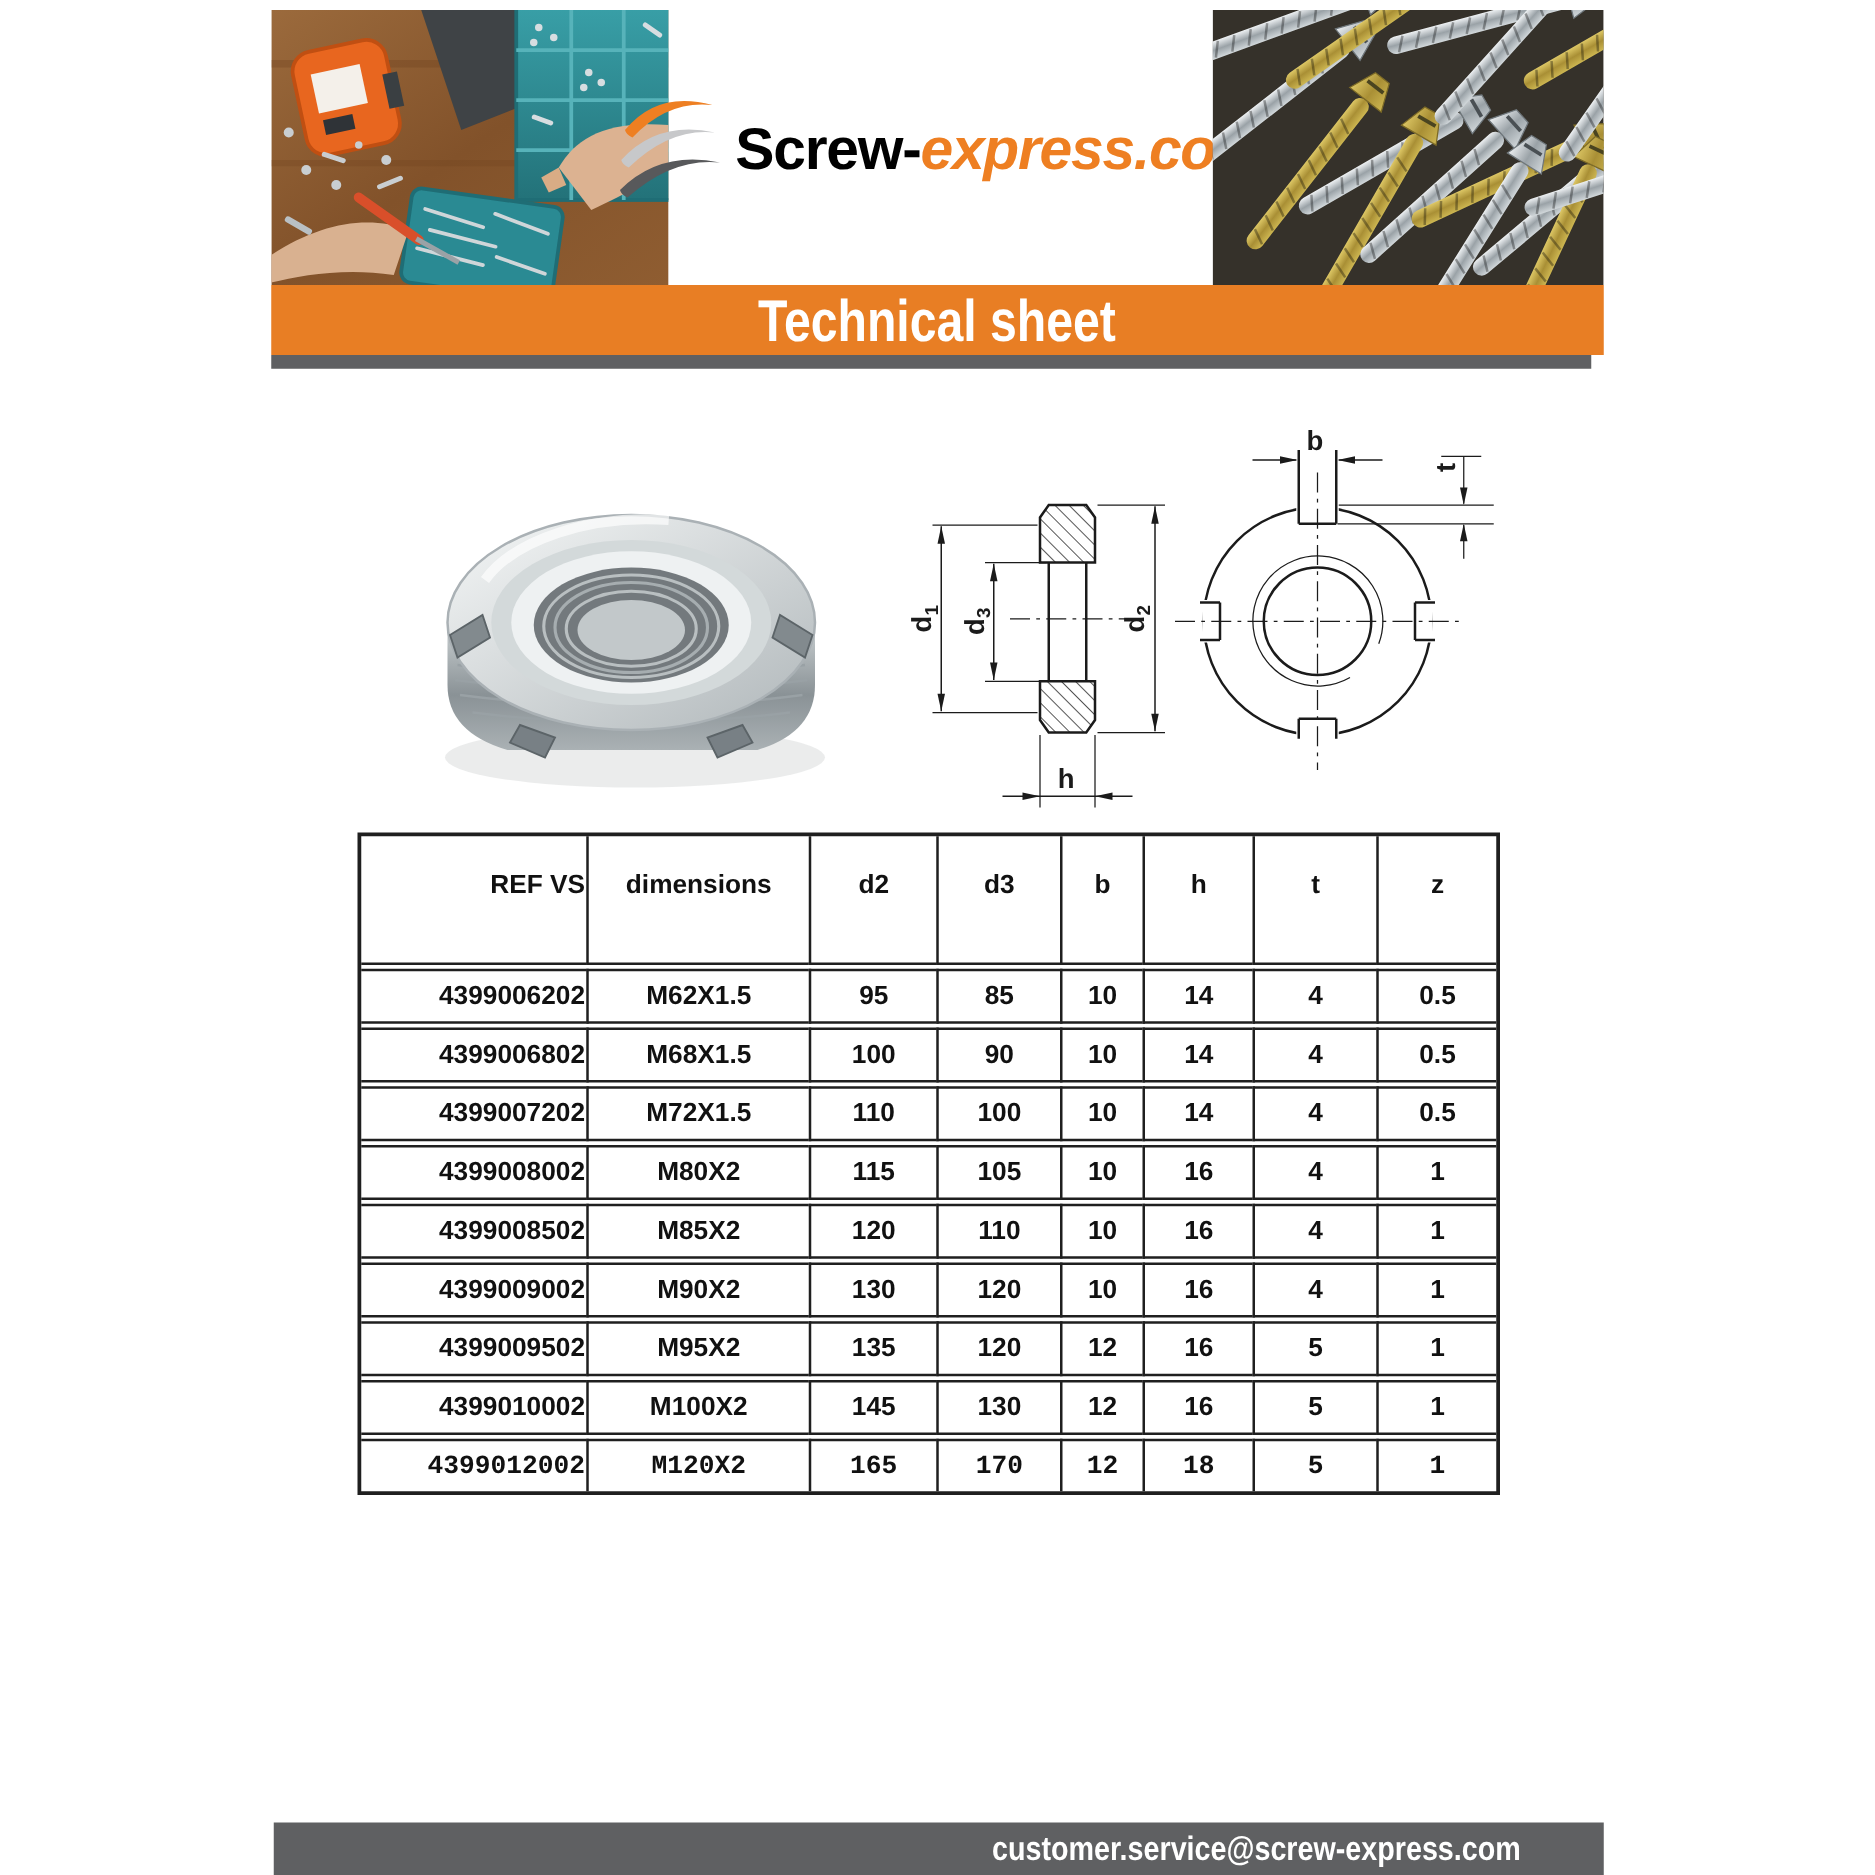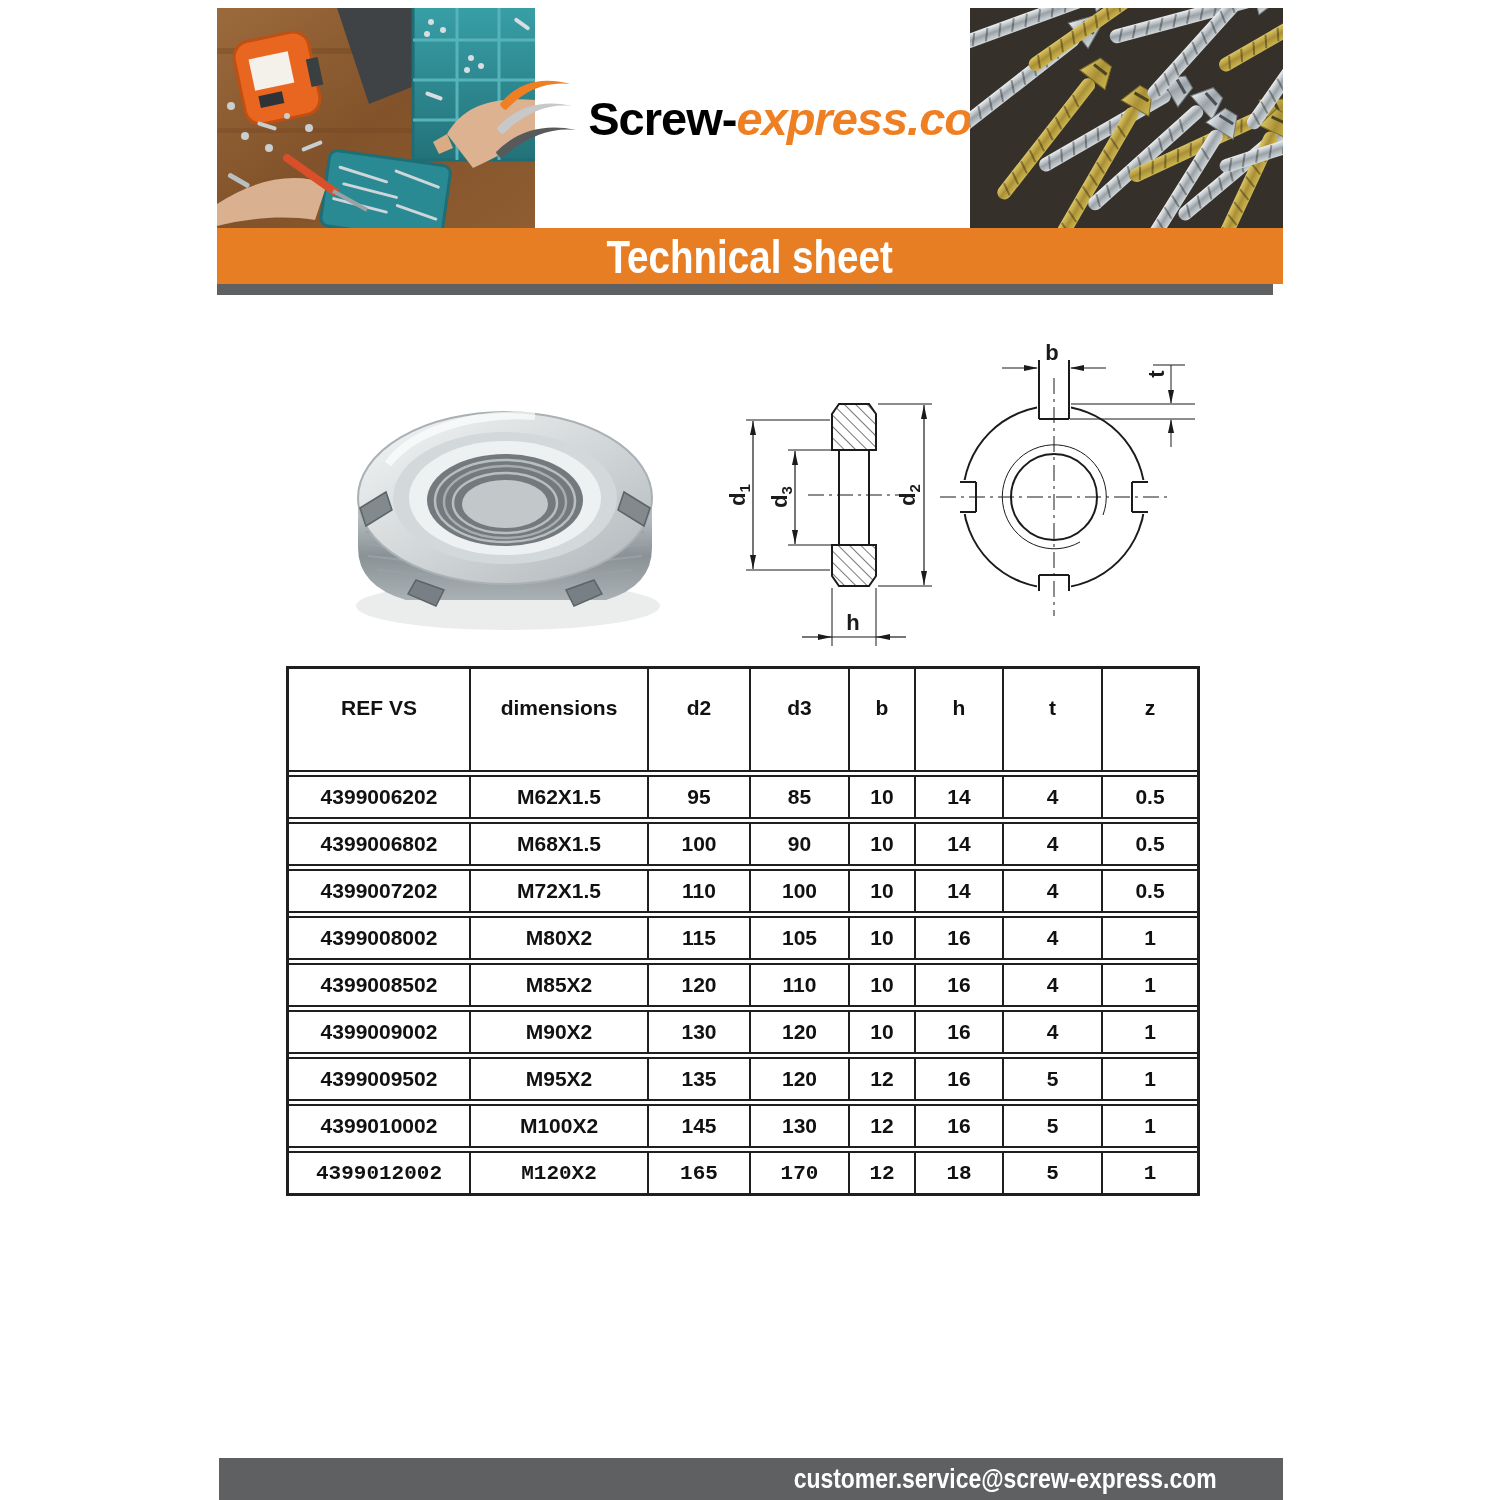--- a/index.html
+++ b/index.html
@@ -26,21 +26,21 @@
 
   
   .product-photo{position:absolute;left:330px;top:380px;}
   .tech-drawing{position:absolute;left:690px;top:330px;}
 
   
   .table-wrap{position:absolute;left:286px;top:666px;width:908px;border:3px solid #1f1f1f;background:#fff;}
   table.spec{width:100%;border-collapse:separate;border-spacing:0 3px;margin:-3px 0;}
   table.spec th,table.spec td{border-top:2px solid #1f1f1f;border-bottom:2px solid #1f1f1f;
       border-left:2px solid #1f1f1f;text-align:center;font-weight:bold;font-size:21px;color:#111;}
-  table.spec th:first-child,table.spec td:first-child{border-left:none;}
+  table.spec th:first-child,table.spec td:first-child{border-left:none;text-align:right;}
   table.spec th{height:76px;vertical-align:middle;padding-bottom:24px;border-top:none;}
   table.spec td{height:38px;vertical-align:middle;}
   table.spec tbody tr:last-child td{border-bottom:none;font-family:Liberation Mono, monospace;}
 
   
   .footer-bar{position:absolute;left:219px;top:1458px;width:1064px;height:42px;background:#5F6062;
               display:flex;align-items:center;justify-content:flex-end;}
   .footer-email{color:#fff;font-size:27px;font-weight:bold;display:inline-block;
                 transform:scaleX(.85);transform-origin:right center;margin-right:66px;white-space:nowrap;}
 

